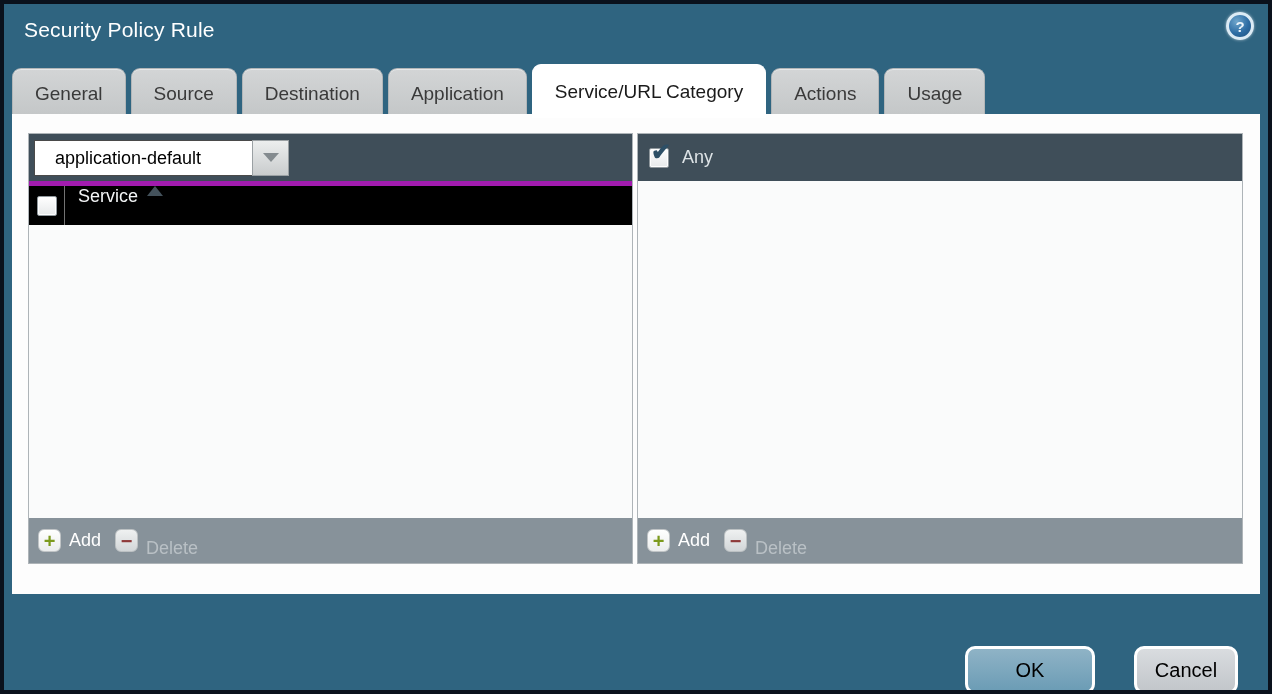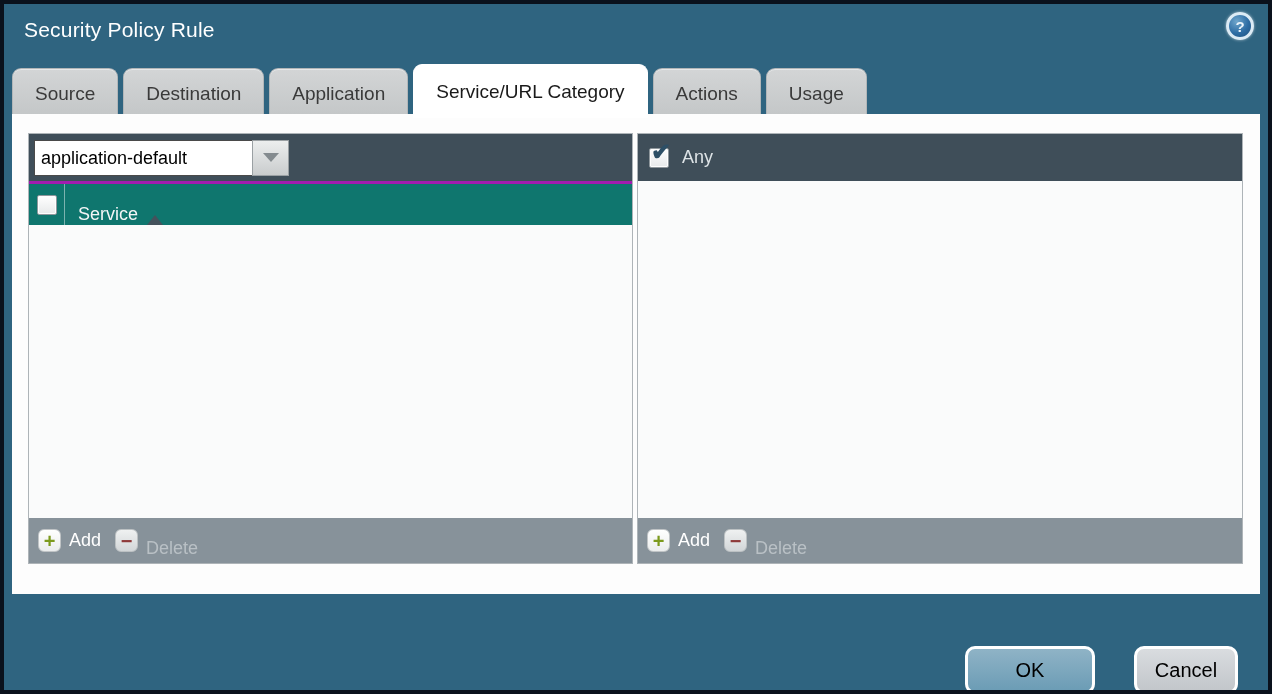--- a/index.html
+++ b/index.html
@@ -67,21 +67,21 @@
   .panel-head {
     height: 47px; flex: 0 0 47px; background: #3f4e59;
     display: flex; align-items: center; padding-left: 5px;
   }
 
   
   .combo { display: flex; align-items: center; cursor: pointer; }
   .combo-value {
     width: 218px; height: 36px; background: #ffffff;
     border: 1px solid #4a4a4a; border-right: none;
-    color: #000; font-size: 18px; line-height: 34px; padding-left: 6px;
+    color: #000; font-size: 18px; line-height: 34px; padding-left: 20px;
     white-space: nowrap; overflow: hidden;
   }
   .combo-btn {
     width: 37px; height: 36px;
     background: linear-gradient(#eceeee, #c9cccd);
     border: 1px solid #9aa0a3;
     display: flex; align-items: center; justify-content: center;
   }
   .tri-down {
     width: 0; height: 0; display: block;
@@ -99,23 +99,23 @@
     position: relative; flex: 0 0 auto; cursor: pointer;
   }
   .cb .checkmark {
     position: absolute; left: 1px; top: -9px;
     color: #2d4f66; font-size: 24px; font-weight: bold; line-height: 1;
   }
   .any-label { color: #dde3e6; font-size: 18px; margin-left: 13px; }
 
   
   .col-head {
-    height: 44px; flex: 0 0 44px; background: #0f766e;
-    border-top: 3px solid #a21caf;
-    display: flex; align-items: flex-end;
+    height: 44px; flex: 0 0 44px; background: #000000;
+    border-top: 5px solid #a21caf;
+    display: flex; align-items: flex-start;
   }
   .cb-cell { width: 35px; display: flex; justify-content: center; align-items: center; align-self: stretch; }
   .vdivider { width: 1px; align-self: stretch; background: rgba(255,255,255,0.45); }
   .col-label { color: #f3f5f6; font-size: 18px; margin-left: 13px; cursor: pointer; }
   .tri-up {
     width: 0; height: 0; display: block; margin-left: 9px; cursor: pointer;
     border-left: 8px solid transparent; border-right: 8px solid transparent;
     border-bottom: 10px solid #44525c;
   }
 
@@ -163,20 +163,21 @@
 <body>
 
 <div class="titlebar">
   <span class="title">Security Policy Rule</span>
   <div class="help">
     <span>?</span>
   </div>
 </div>
 
 <div class="tabs">
+  <div class="tab">General</div>
   <div class="tab">Source</div>
   <div class="tab">Destination</div>
   <div class="tab">Application</div>
   <div class="tab active">Service/URL Category</div>
   <div class="tab">Actions</div>
   <div class="tab">Usage</div>
 </div>
 
 <div class="content">
   <div class="panels">

